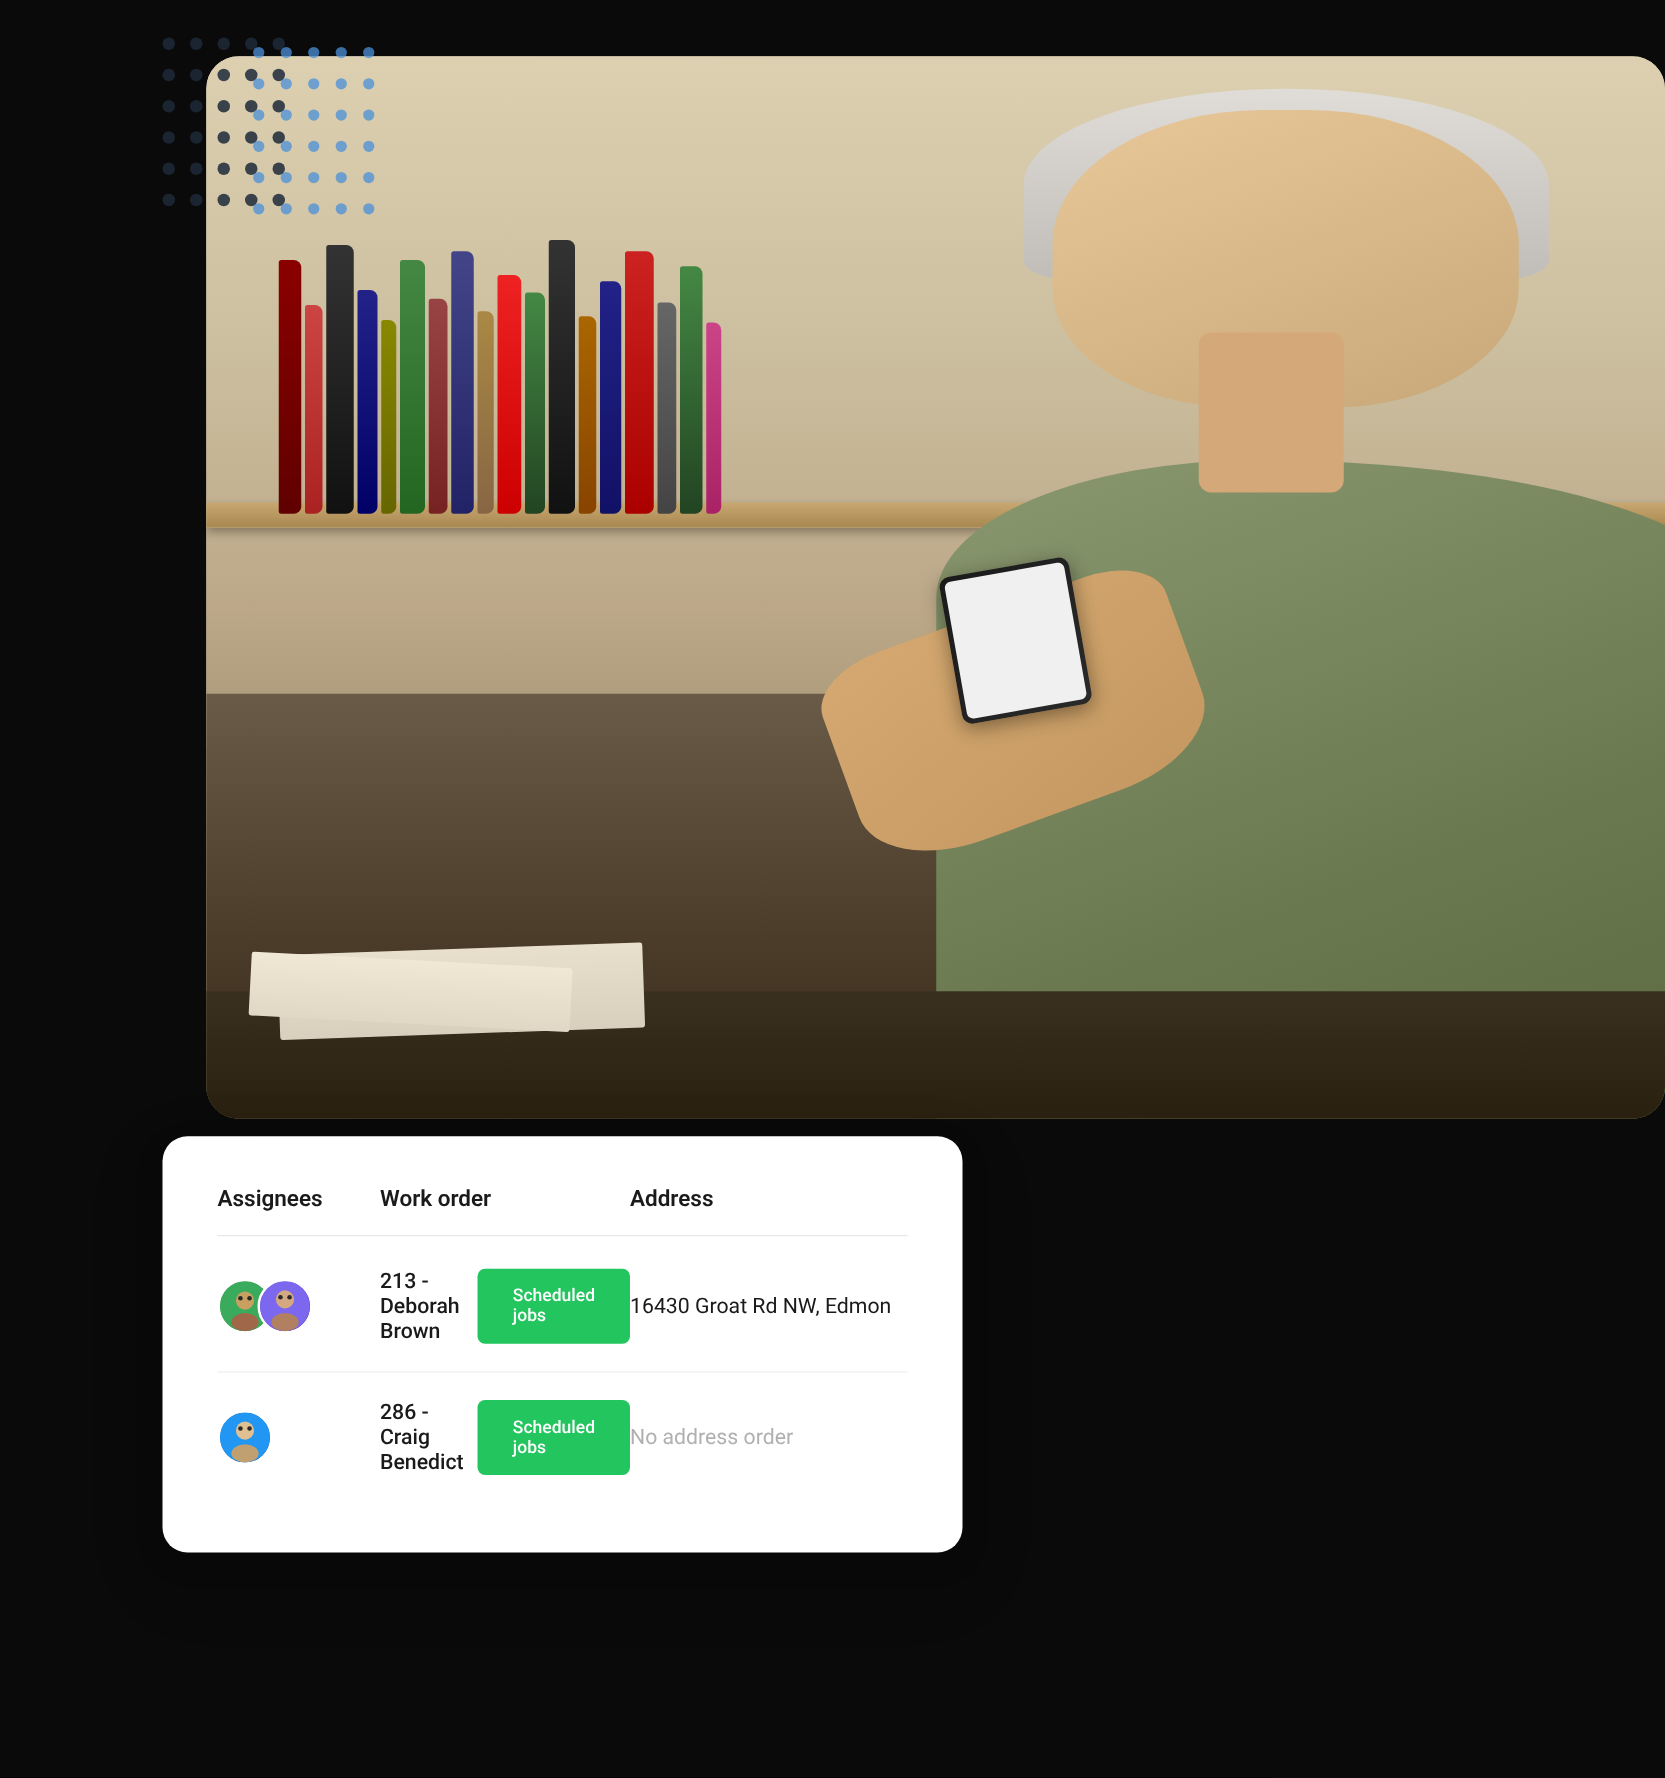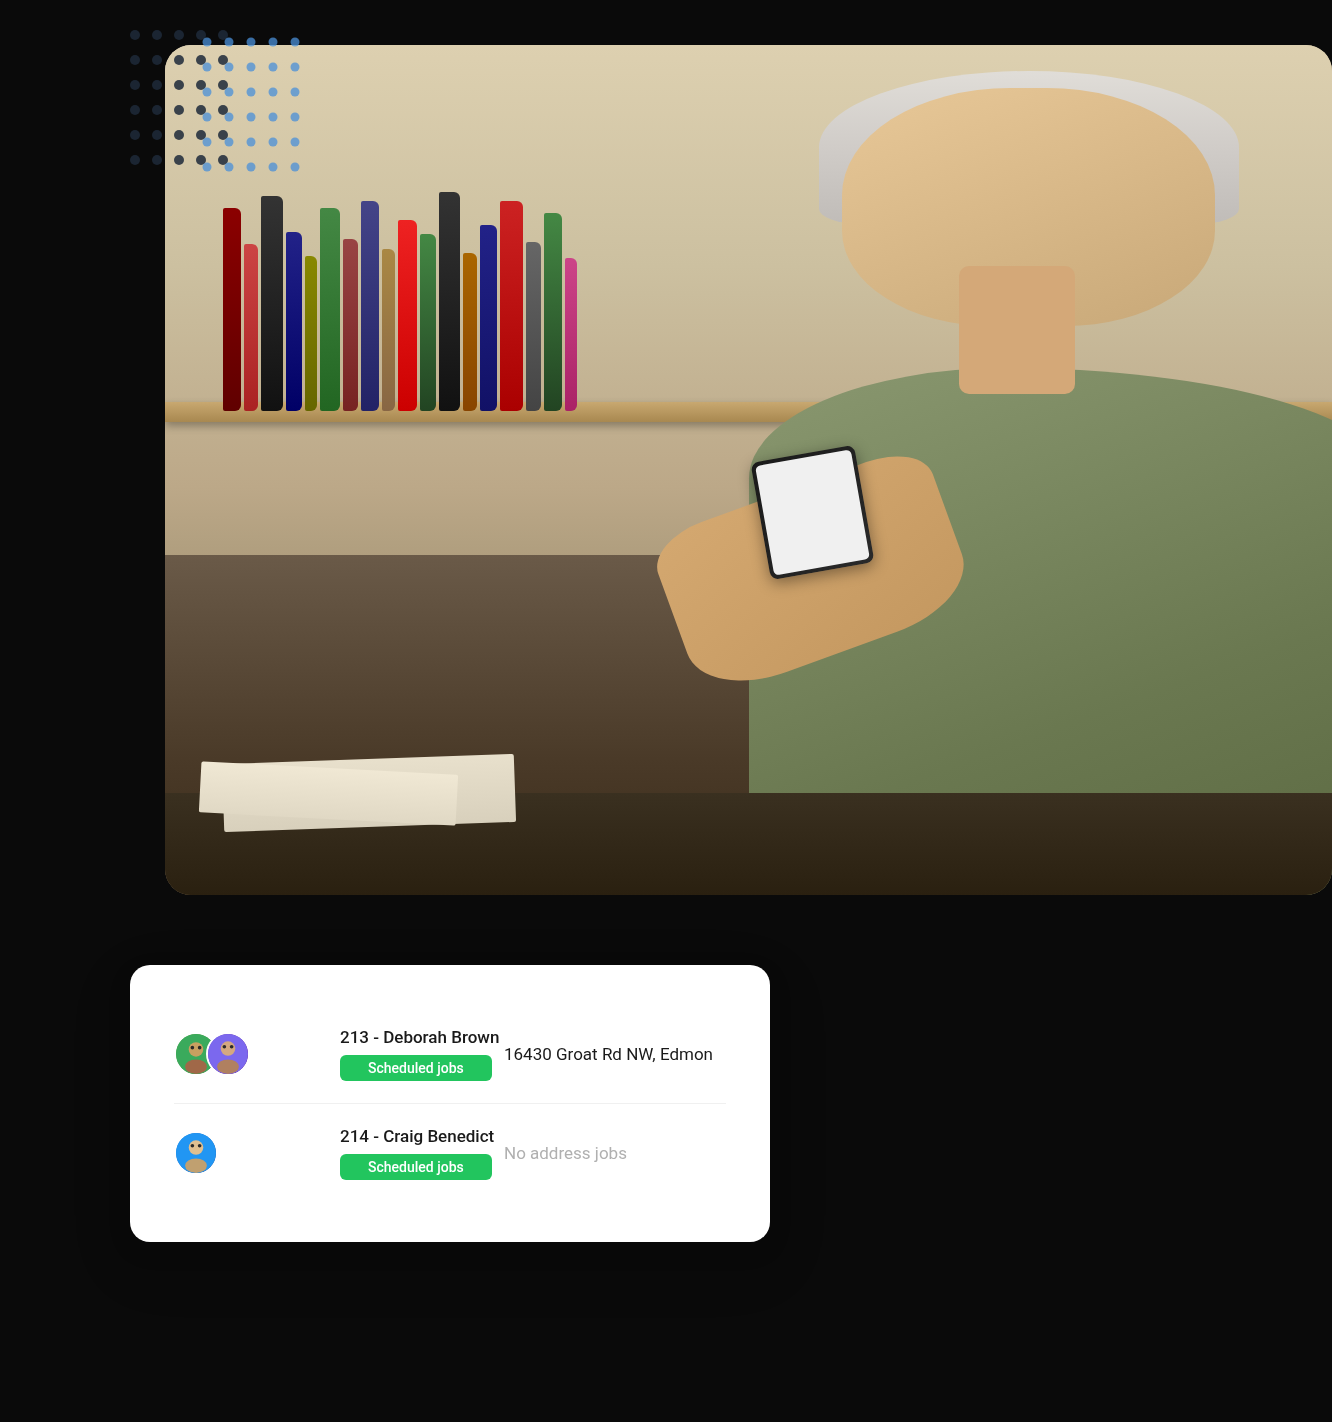--- a/index.html
+++ b/index.html
@@ -98,23 +98,22 @@
       display: flex;
       align-items: center;
       justify-content: center;
       font-size: 18px;
       color: white;
       font-weight: bold;
     }
 
     .work-order-cell {
       display: flex;
-      flex-direction: column;
+      flex-direction: row;
       gap: 8px;
-      margin-left: 36px;
     }
 
     .work-order-name {
       font-size: 17px;
       font-weight: 500;
       color: #1a1a1a;
     }
 
     .badge {
       display: inline-flex;
@@ -425,20 +424,25 @@
       <circle cx="34" cy="137" r="4.5"></circle>
       <circle cx="56" cy="137" r="4.5"></circle>
       <circle cx="78" cy="137" r="4.5"></circle>
       <circle cx="100" cy="137" r="4.5"></circle>
     </g>
   </svg>
 </div>
 
 <div class="card-container">
 
+  <div class="table-header">
+    <div class="table-header-cell">Assignees</div>
+    <div class="table-header-cell">Work order</div>
+    <div class="table-header-cell">Address</div>
+  </div>
 
   <div class="table-row">
 
     <div class="assignee-avatars">
       <div class="avatar avatar-1">
         <div class="avatar-face">
           <svg viewBox="0 0 44 44" width="44" height="44">
 
             <circle cx="22" cy="22" r="22" fill="#3aaa5c"></circle>
             <circle cx="22" cy="17" r="8" fill="#c8a060"></circle>
@@ -483,21 +487,21 @@
             <circle cx="22" cy="16" r="8" fill="#e0c090"></circle>
             <ellipse cx="22" cy="36" rx="12" ry="8" fill="#c0a070"></ellipse>
             <circle cx="18" cy="14" r="2" fill="#2a2a2a"></circle>
             <circle cx="26" cy="14" r="2" fill="#2a2a2a"></circle>
           </svg>
         </div>
       </div>
     </div>
 
     <div class="work-order-cell">
-      <span class="work-order-name">214 - Craig Benedict</span>
+      <span class="work-order-name">286 - Craig Benedict</span>
       <span class="badge badge-green">Scheduled jobs</span>
     </div>
 
     <div>
-      <span class="address-empty">No address jobs</span>
+      <span class="address-empty">No address order</span>
     </div>
   </div>
 </div>
 
 </body></html>

